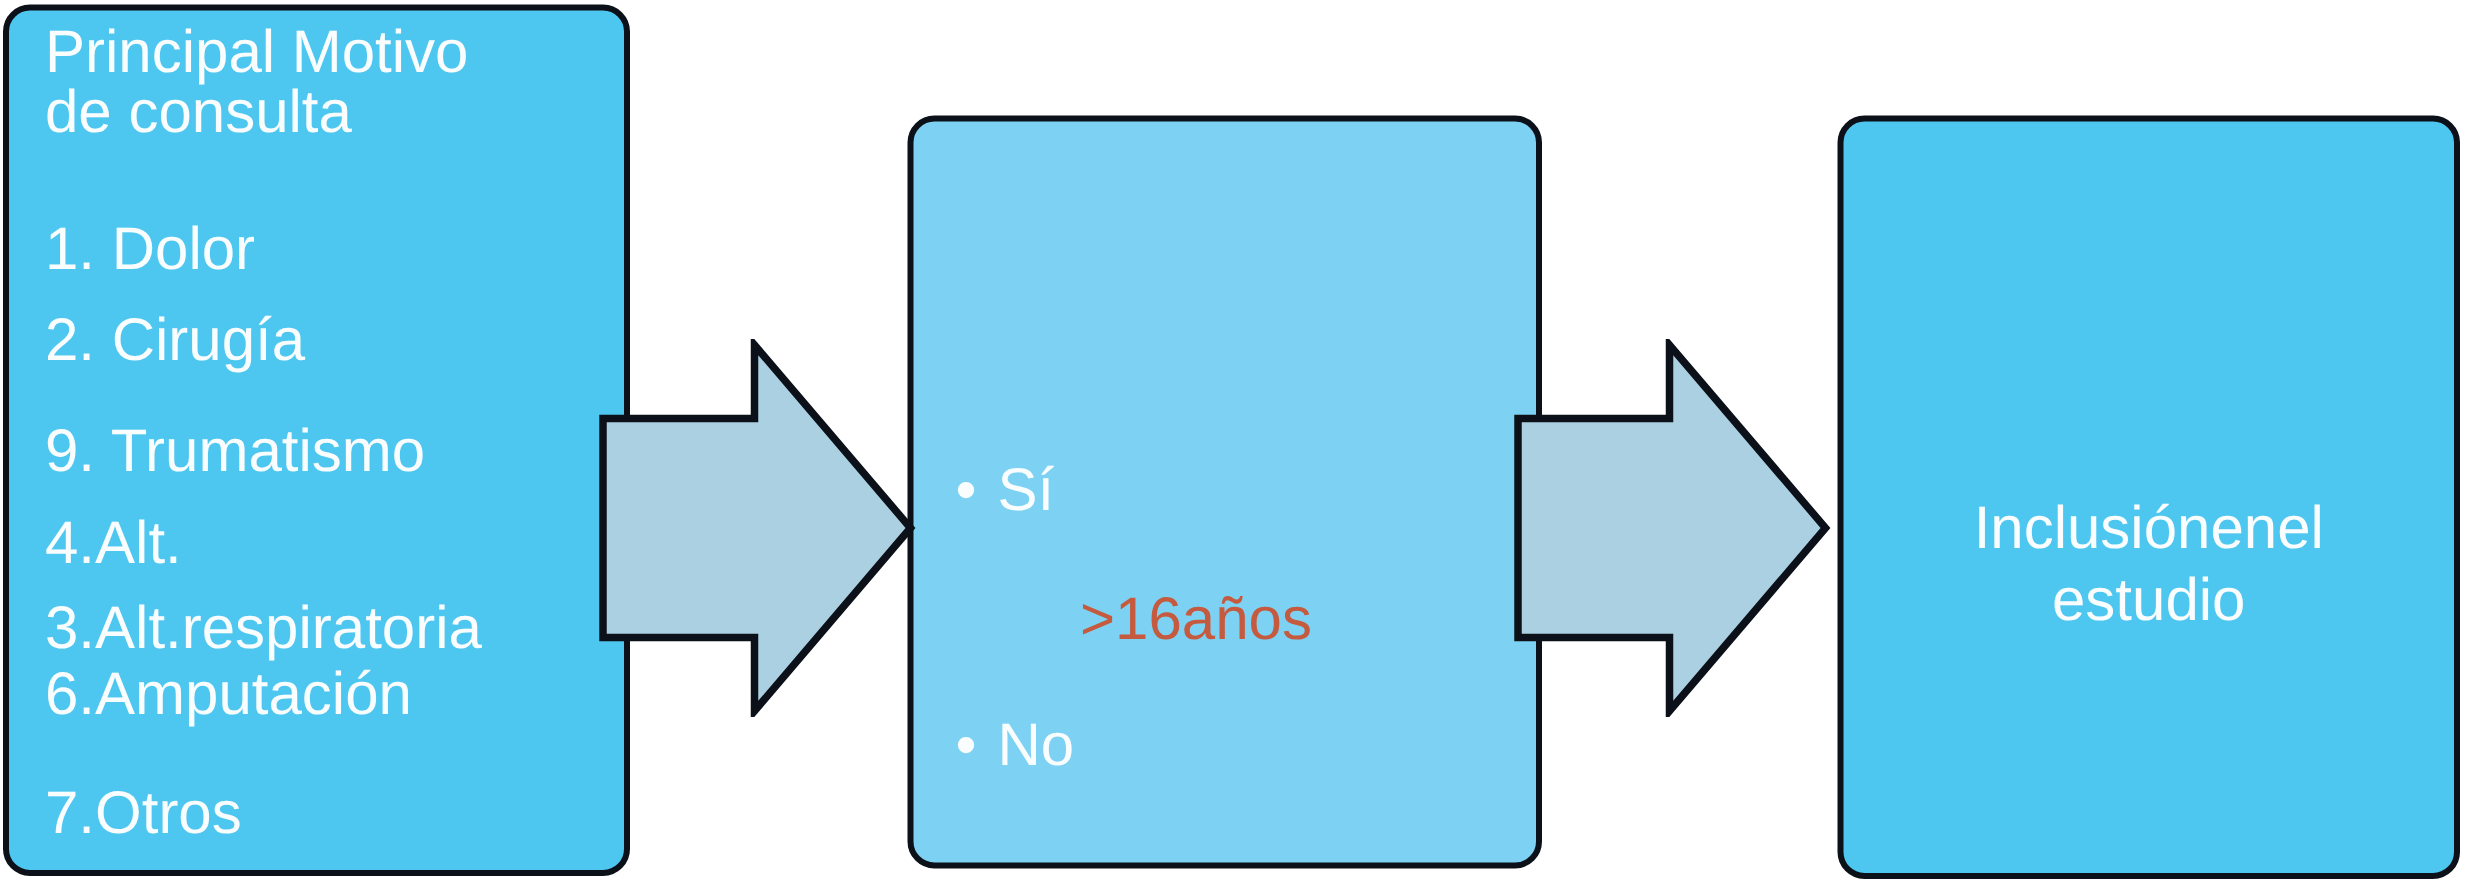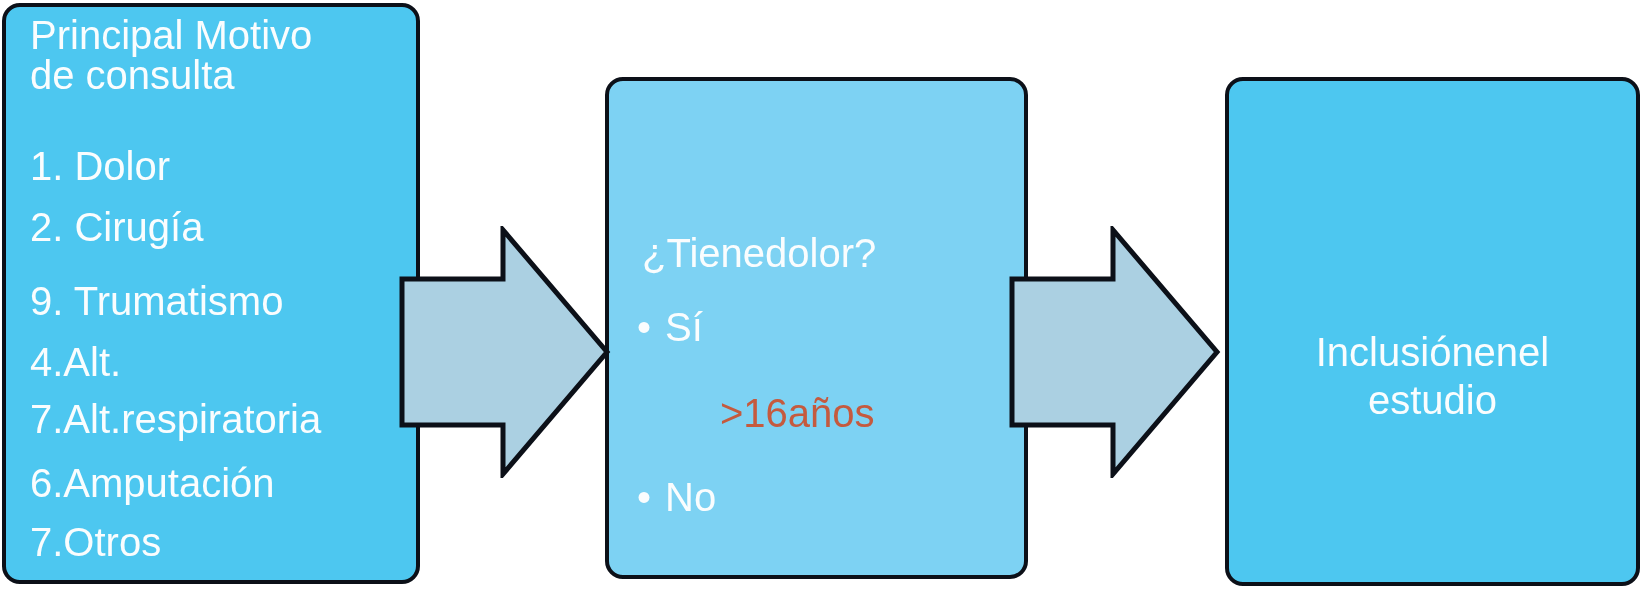--- a/index.html
+++ b/index.html
@@ -21,21 +21,21 @@
   .box-left   { left: 2px;    top: 3px;  width: 418px; height: 581px; background: #4dc7f0; }
   .box-middle { left: 605px;  top: 77px; width: 423px; height: 502px; background: #7dd2f3; }
   .box-right  { left: 1225px; top: 77px; width: 415px; height: 509px; background: #4dc7f0; }
 
   .box .txt { position: absolute; font-size: 40px; line-height: 40px; white-space: nowrap; }
 
   
   .title { left: 24px; top: 8px; line-height: 48px; }
   .item  { left: 24px; }
   .i0 { top: 139px; } .i1 { top: 200px; } .i2 { top: 274px; }
-  .i3 { top: 335px; } .i4 { top: 392px; } .i5 { top: 456px; }
+  .i3 { top: 335px; } .i4 { top: 392px; } .i5 { top: 436px; }
   .i6 { top: 515px; }
 
   
   .question { left: 33px; top: 152px; }
   .opt-yes  { left: 28px; top: 226px; }
   .age-cond { left: 111px; top: 280px; color: #c55a3e; margin-top: 32px; }
   .opt-no   { left: 28px; top: 396px; }
   .bullet   { margin-right: 14px; }
 
   
@@ -57,27 +57,26 @@
 
   <div class="box box-left">
     <div class="txt title">
       <div>Principal Motivo</div>
       <div>de consulta</div>
     </div>
     <div class="txt item i0">1. Dolor</div>
     <div class="txt item i1">2. Cirugía</div>
     <div class="txt item i2">9. Trumatismo</div>
     <div class="txt item i3">4.Alt.</div>
-    <div class="txt item i4">7.Alt.respiratoria</div>
+    <div class="txt item i4">3.Alt.respiratoria</div>
     <div class="txt item i5">6.Amputación</div>
     <div class="txt item i6">7.Otros</div>
   </div>
 
   <div class="box box-middle">
-    <div class="txt question">¿Tienedolor?</div>
     <div class="txt opt-yes"><span class="bullet">•</span><span>Sí</span></div>
     <div class="txt age-cond">&gt;16años</div>
     <div class="txt opt-no"><span class="bullet">•</span><span>No</span></div>
   </div>
 
   <div class="box box-right">
     <div class="inclusion-label">
       <div>Inclusiónenel</div>
       <div>estudio</div>
     </div>

